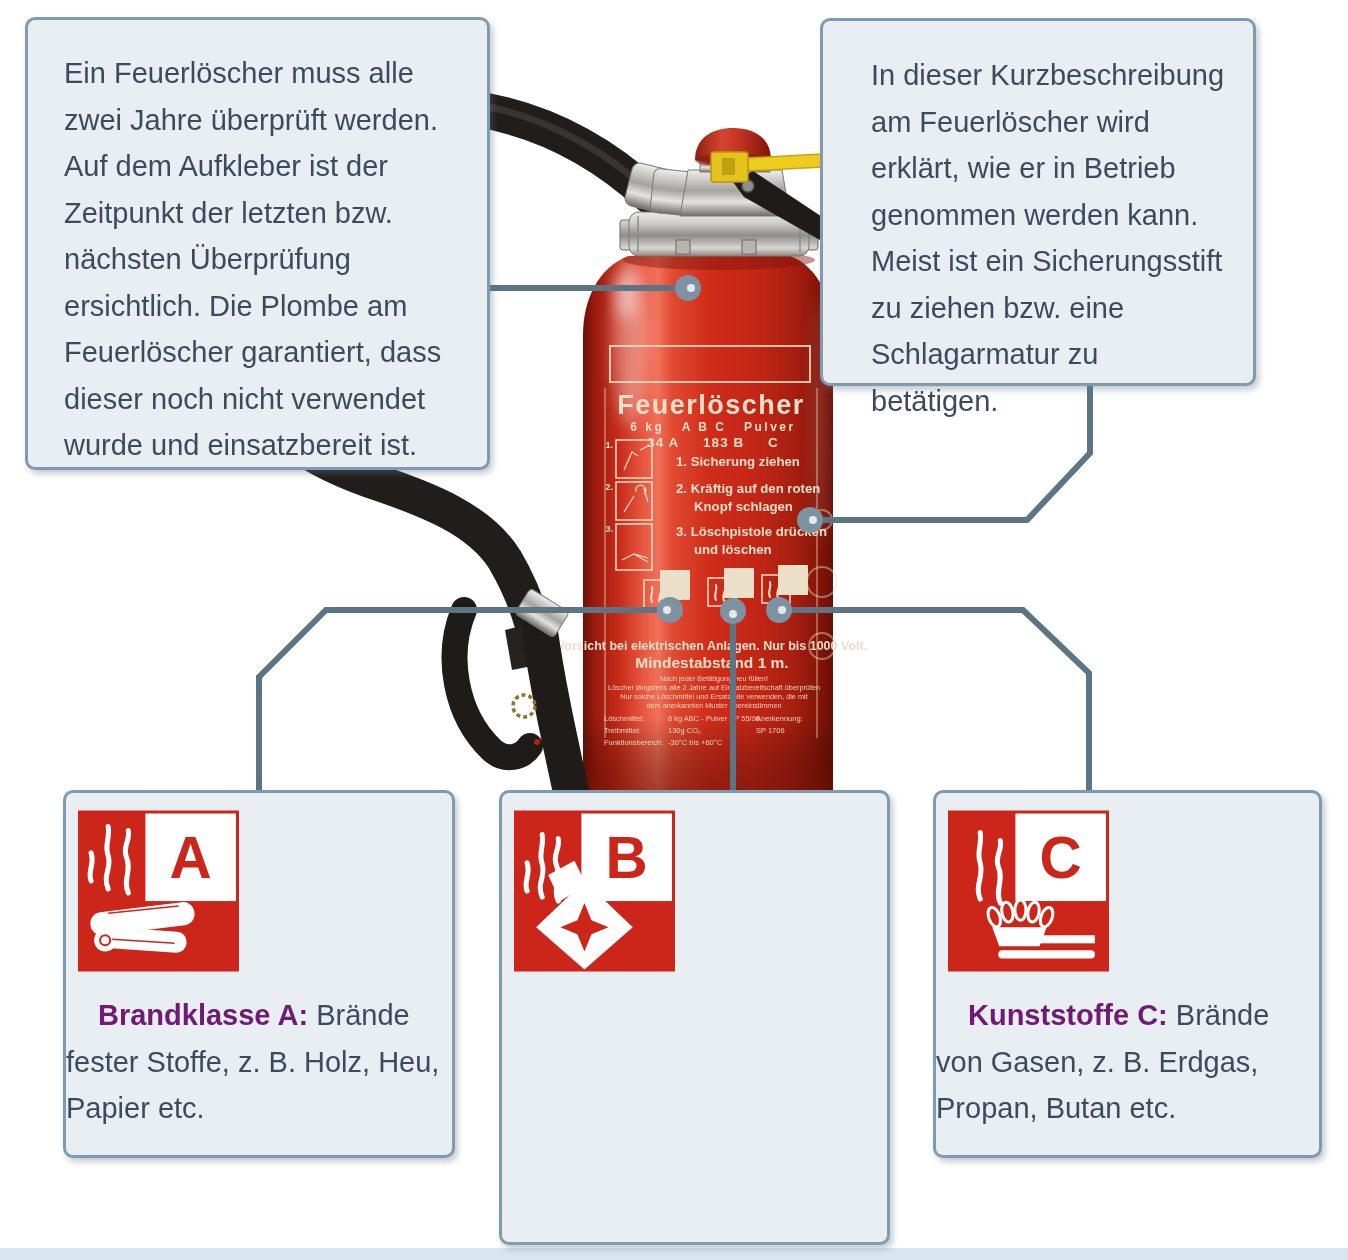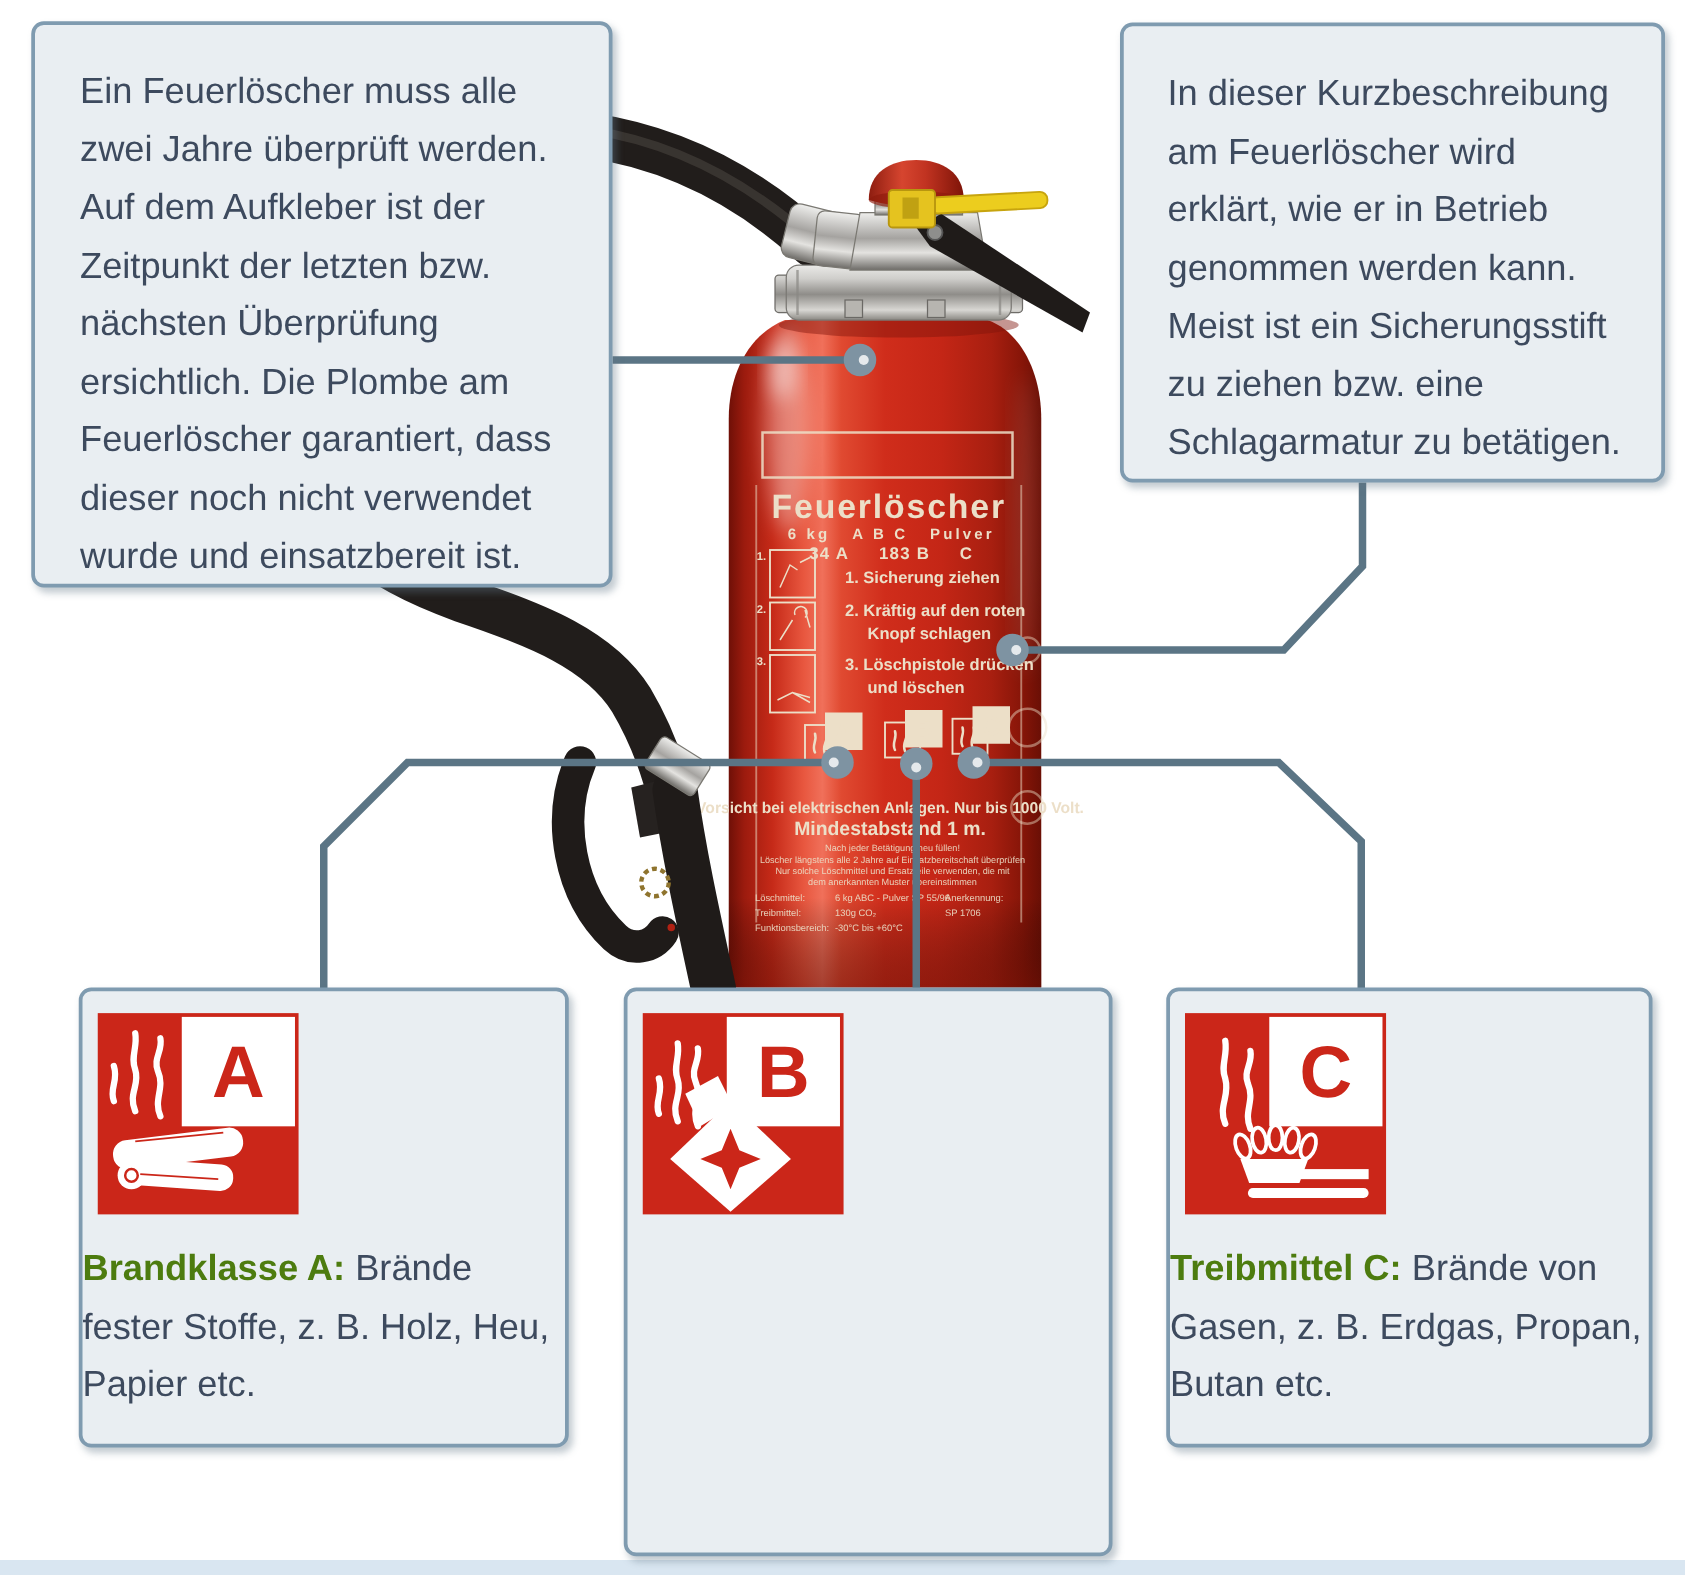--- a/index.html
+++ b/index.html
@@ -6,28 +6,28 @@
   *{box-sizing:border-box;}
   .stage{position:relative;width:1348px;height:1260px;background:#ffffff;overflow:hidden;
          font-family:"Liberation Sans","DejaVu Sans",sans-serif;}
   .layer{position:absolute;left:0;top:0;width:1348px;height:1260px;}
   #photo-layer{z-index:1;}
   #connector-layer{z-index:2;pointer-events:none;}
   .callout{position:absolute;z-index:3;background:#e9eef2;border:3px solid #7f9bb0;border-radius:10px;
            box-shadow:3px 4px 6px rgba(96,118,134,.38);color:#3d4a5e;}
   .callout p{margin:0;font-size:29px;line-height:46.5px;}
   #box-tl{left:25px;top:17px;width:465px;height:453px;padding:30px 24px 0 36px;}
-  #box-tr{left:896px;top:18px;width:436px;height:368px;padding:31px 22px 0 35px;}
+  #box-tr{left:820px;top:18px;width:436px;height:368px;padding:31px 22px 0 48px;}
   .classbox{top:790px;padding:0;}
   #box-a{left:63px;width:392px;height:368px;}
   #box-b{left:499px;width:391px;height:455px;}
   #box-c{left:933px;width:389px;height:368px;}
   .class-icon{display:block;margin:17px 0 20px 12px;width:161px;height:162px;}
   .class-text{margin:0 14px 0 15px;font-size:29px;line-height:46px;}
-  .class-text b{font-weight:700;color:#4d7c0f;}
+  .class-text b{font-weight:700;color:#701a75;margin-left:32px;}
   .ic-letter{font:700 58px "Liberation Sans","DejaVu Sans",sans-serif;text-anchor:middle;}
   .flame{fill:none;stroke:#ffffff;stroke-width:5;stroke-linecap:round;}
   .lbl{fill:#ecdfc8;font-family:"Liberation Sans","DejaVu Sans",sans-serif;}
   .lbl-title{font-size:27px;font-weight:700;letter-spacing:1.5px;text-anchor:middle;}
   .lbl-sub{font-size:12px;letter-spacing:2.5px;text-anchor:middle;font-weight:700;}
   .lbl-rating{font-size:13.5px;letter-spacing:1px;text-anchor:middle;font-weight:700;}
   .lbl-step{font-size:13.2px;font-weight:700;}
   .lbl-num{font-size:9px;font-weight:700;text-anchor:end;}
   .lbl-warn1{font-size:12.5px;text-anchor:middle;font-weight:700;}
   .lbl-warn2{font-size:15.5px;text-anchor:middle;font-weight:700;}
@@ -314,16 +314,16 @@
             <ellipse cx="85" cy="101" rx="5.5" ry="10" fill="none" stroke="#ffffff" stroke-width="3"></ellipse>
           </g>
         <g transform="rotate(20 98 106)">
             <ellipse cx="98" cy="106" rx="5.5" ry="10" fill="none" stroke="#ffffff" stroke-width="3"></ellipse>
           </g>
         <polygon points="44,116 98,116 91,135 51,135" fill="#ffffff"></polygon>
         <rect x="90" y="124" width="56" height="8" fill="#ffffff"></rect>
         <rect x="50" y="139" width="96" height="8" rx="4" fill="#ffffff"></rect>
       </g>
     </svg>
-    <p class="class-text"><b>Treibmittel C:</b><span> Brände von Gasen, z. B. Erdgas, Propan, Butan etc.</span></p>
+    <p class="class-text"><b>Kunststoffe C:</b><span> Brände von Gasen, z. B. Erdgas, Propan, Butan etc.</span></p>
   </div>
 
 </div>
 
 </body></html>

